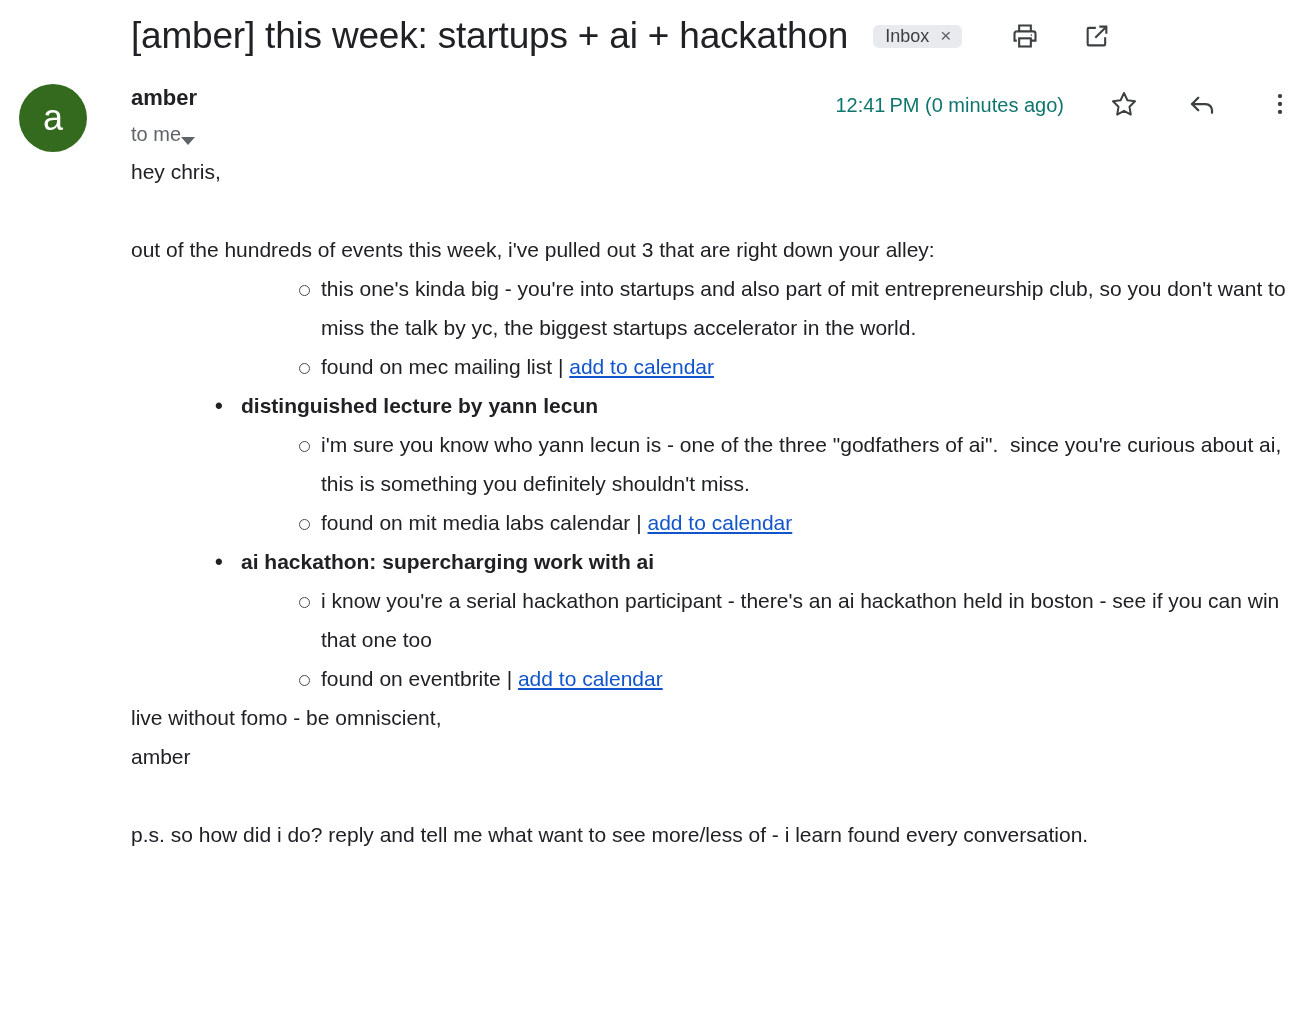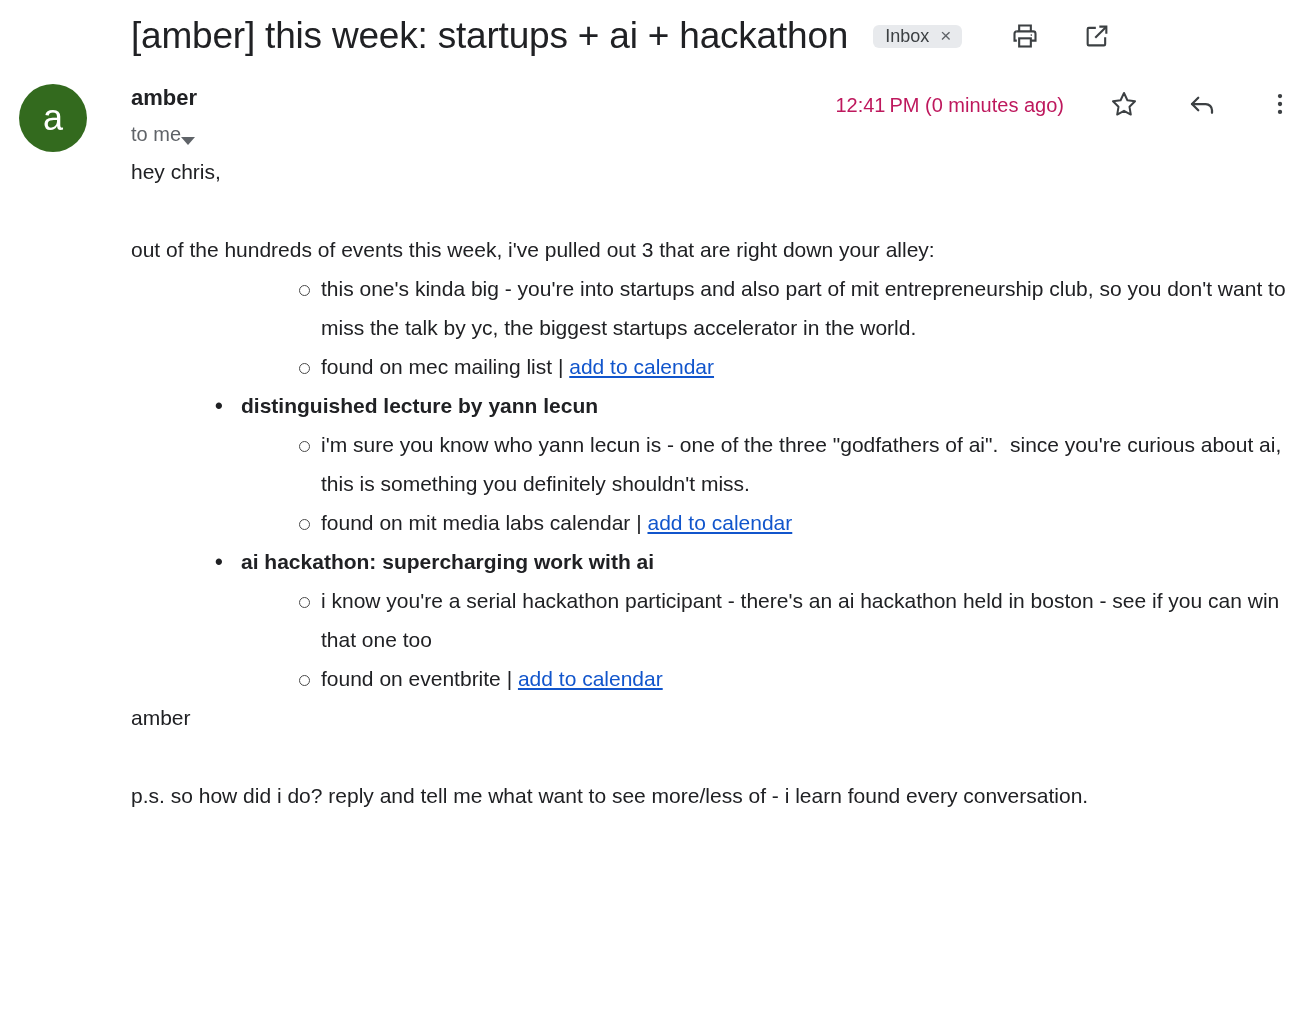--- a/index.html
+++ b/index.html
@@ -115,21 +115,21 @@
   .caret {
     width: 0; height: 0;
     border-left: 7px solid transparent;
     border-right: 7px solid transparent;
     border-top: 8px solid #5f6368;
     margin-top: 3px;
   }
   .meta-spacer { flex: 1 1 auto; }
   .timestamp {
     font-size: 20px;
-    color: #be185d;
+    color: #0f766e;
     line-height: 22px;
     margin-top: 18px;
     white-space: nowrap;
   }
   .meta-actions {
     display: flex;
     align-items: center;
     gap: 46px;
     margin-left: 44px;
     margin-top: 12px;
@@ -308,17 +308,18 @@
           <span class="sub-text">i know you're a serial hackathon participant - there's an ai hackathon held in boston - see if you can win that one too</span>
         </li>
         <li>
           <span class="sub-text">found on eventbrite | </span><a class="cal-link">add to calendar</a>
         </li>
       </ul>
     </li>
 
   </ul>
 
+  <p class="para closing">live without fomo - be omniscient,</p>
   <p class="para">amber</p>
   <div class="gap"></div>
   <p class="para">p.s. so how did i do? reply and tell me what want to see more/less of - i learn found every conversation.</p>
 
 </div>
 
 </body></html>

